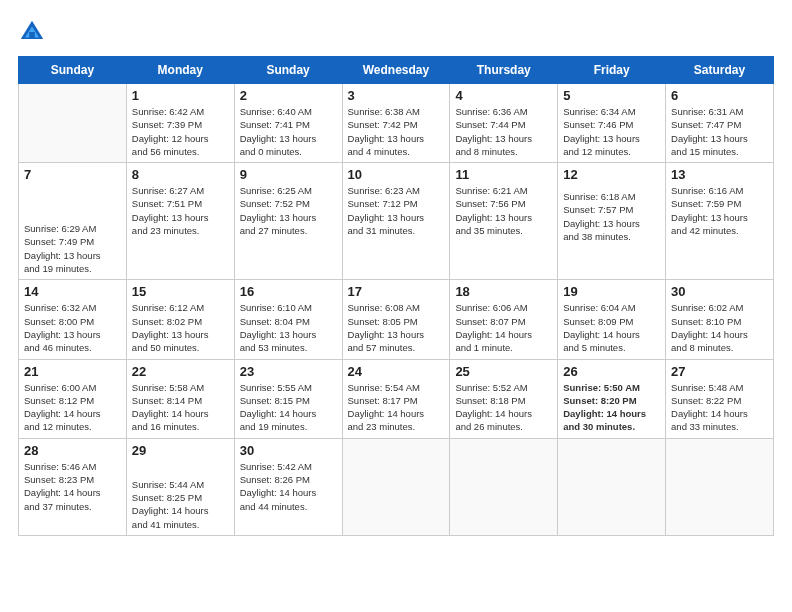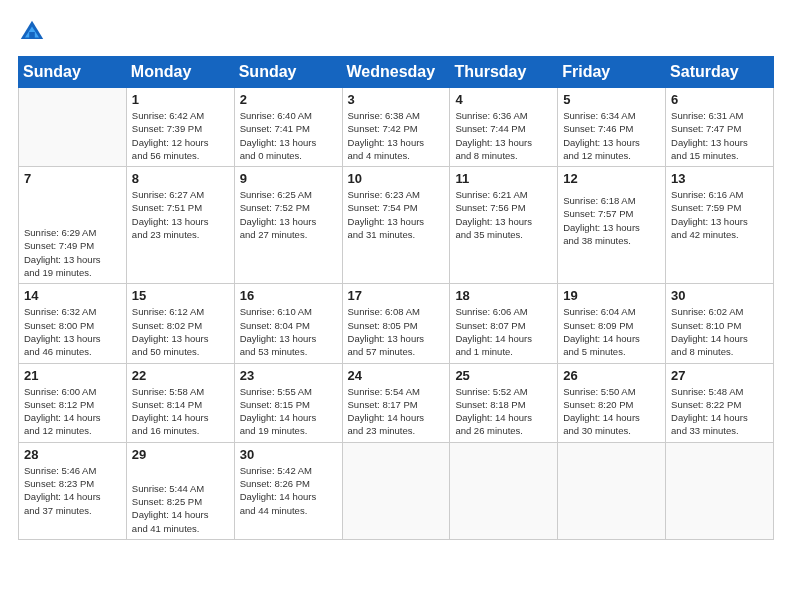--- a/index.html
+++ b/index.html
@@ -60,24 +60,24 @@
       color: #444;
     }
     .calendar-table {
       width: 100%;
       border-collapse: collapse;
       table-layout: fixed;
     }
     .calendar-table thead tr th {
       background: #1565c0;
       color: #fff;
-      font-size: 16px;
+      font-size: 12px;
       font-weight: bold;
       padding: 6px 4px;
-      text-align: left;
+      text-align: center;
       border: 1px solid #1565c0;
     }
     .calendar-table tbody tr td {
       border: 1px solid #ccc;
       vertical-align: top;
       padding: 4px 4px 4px 5px;
       font-size: 10px;
       color: #333;
       min-height: 70px;
       height: 78px;
@@ -199,21 +199,21 @@
           <td>
             <span class="day-number">9</span>
             <div class="day-info" style="white-space: pre-line;">Sunrise: 6:25 AM
 Sunset: 7:52 PM
 Daylight: 13 hours
 and 27 minutes.</div>
           </td>
           <td>
             <span class="day-number">10</span>
             <div class="day-info" style="white-space: pre-line;">Sunrise: 6:23 AM
-Sunset: 7:54 PM
+Sunset: 7:12 PM
 Daylight: 13 hours
 and 31 minutes.</div>
           </td>
           <td>
             <span class="day-number">11</span>
             <div class="day-info" style="white-space: pre-line;">Sunrise: 6:21 AM
 Sunset: 7:56 PM
 Daylight: 13 hours
 and 35 minutes.</div>
           </td>
@@ -314,21 +314,21 @@
           </td>
           <td>
             <span class="day-number">25</span>
             <div class="day-info" style="white-space: pre-line;">Sunrise: 5:52 AM
 Sunset: 8:18 PM
 Daylight: 14 hours
 and 26 minutes.</div>
           </td>
           <td>
             <span class="day-number">26</span>
-            <div class="day-info" style="white-space: pre-line;">Sunrise: 5:50 AM
+            <div class="day-info" style="white-space: pre-line; font-weight: bold;">Sunrise: 5:50 AM
 Sunset: 8:20 PM
 Daylight: 14 hours
 and 30 minutes.</div>
           </td>
           <td>
             <span class="day-number">27</span>
             <div class="day-info" style="white-space: pre-line;">Sunrise: 5:48 AM
 Sunset: 8:22 PM
 Daylight: 14 hours
 and 33 minutes.</div>

